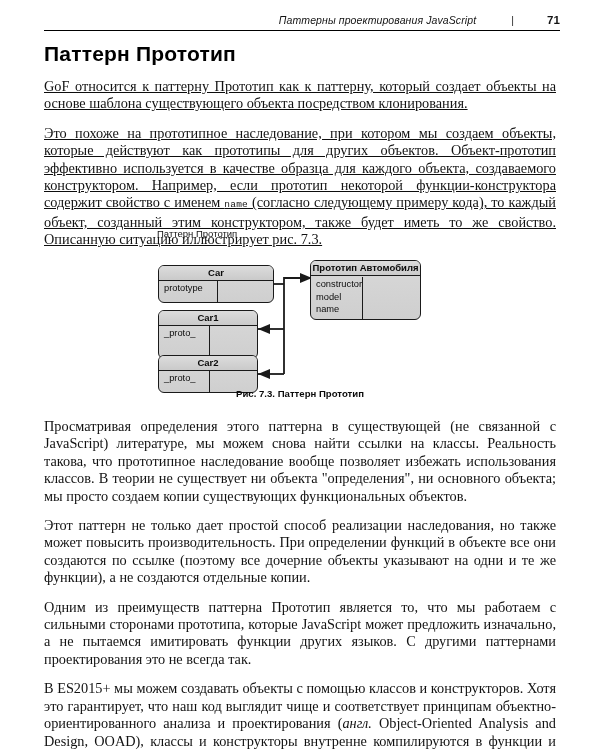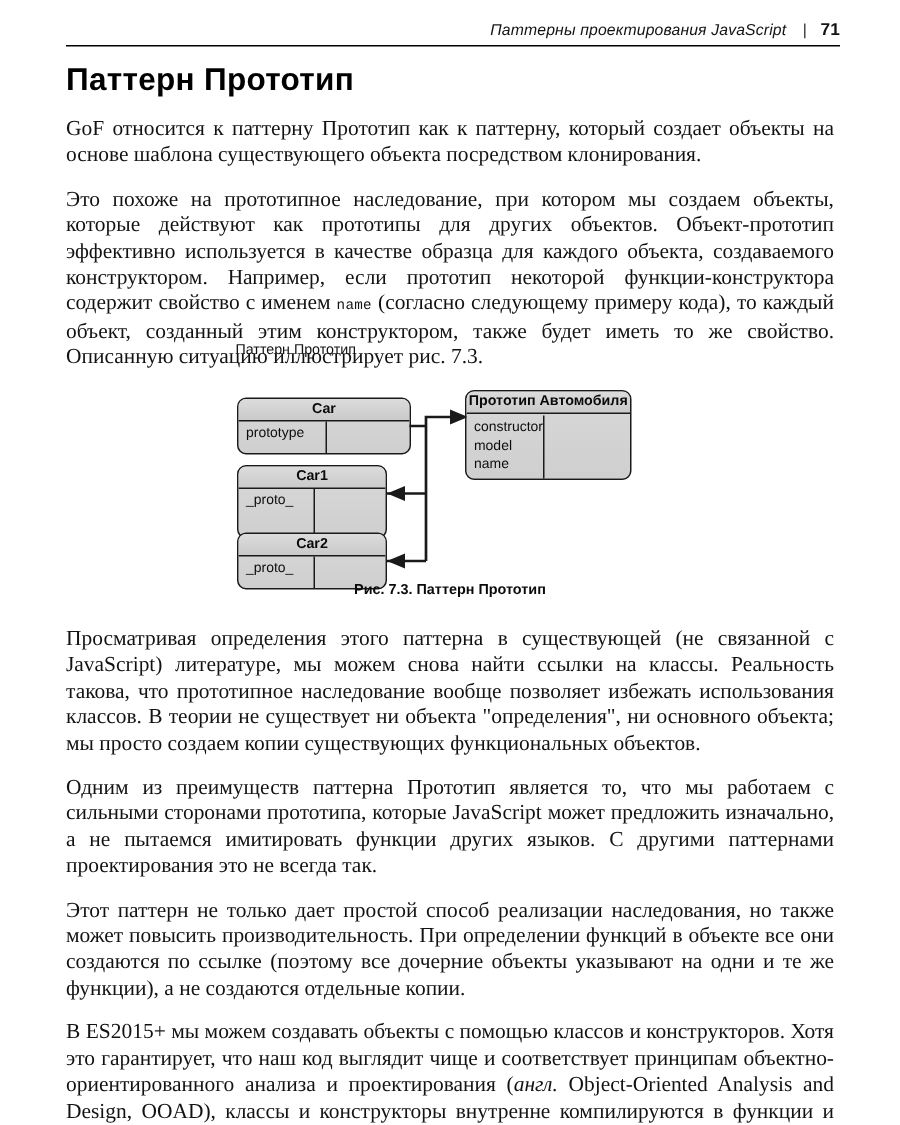--- a/index.html
+++ b/index.html
@@ -31,20 +31,21 @@
     right: 40px;
     top: 14px;
     display: flex;
     justify-content: flex-end;
     align-items: baseline;
     font-family: "Liberation Sans", "DejaVu Sans", sans-serif;
     font-style: italic;
     font-size: 10.5px;
     letter-spacing: 0.1px;
     color: #131313;
+    gap: 24px;
   }
   .runhead .rh-title { white-space: nowrap; }
   .runhead .rh-sep {
     margin: 0 9px 0 11px;
     font-style: normal;
     color: #2a2a2a;
   }
   .runhead .rh-page {
     font-style: normal;
     font-weight: bold;
@@ -195,21 +196,21 @@
 
   <div class="runhead">
     <span class="rh-title">Паттерны проектирования JavaScript</span>
     <span class="rh-sep">|</span>
     <span class="rh-page">71</span>
   </div>
   <div class="rule"></div>
 
   <h1 class="h1">Паттерн Прототип</h1>
 
-  <div class="col" style="top:78px;">
+  <div class="col" style="top:78px;text-decoration:underline;">
     <p class="body">GoF относится к паттерну Прототип как к паттерну, который создает объекты на основе шаблона существующего объекта посредством клонирования.</p>
     <p class="body"><span>Это похоже на прототипное наследование, при котором мы создаем объекты, которые действуют как прототипы для других объектов. Объект-прототип эффективно используется в качестве образца для каждого объекта, создаваемого конструктором. Например, если прототип некоторой функции-конструктора содержит свойство с именем </span><code class="inline">name</code><span> (согласно следующему примеру кода), то каждый объект, созданный этим конструктором, также будет иметь то же свойство. Описанную ситуацию иллюстрирует рис. 7.3.</span></p>
   </div>
 
   <div class="figure" style="top:228px; height:178px;">
 
     <div class="fig-label">Паттерн Прототип</div>
 
     <div class="fig-canvas">
 
@@ -280,18 +281,18 @@
         </div>
       </div>
 
     </div>
 
     <div class="fig-caption">Рис. 7.3. Паттерн Прототип</div>
   </div>
 
   <div class="col" style="top:418px;">
     <p class="body">Просматривая определения этого паттерна в существующей (не связанной с JavaScript) литературе, мы можем снова найти ссылки на классы. Реальность такова, что прототипное наследование вообще позволяет избежать использования классов. В теории не существует ни объекта "определения", ни основного объекта; мы просто создаем копии существующих функциональных объектов.</p>
+    <p class="body">Этот паттерн не только дает простой способ реализации наследования, но также может повысить производительность. При определении функций в объекте все они создаются по ссылке (поэтому все дочерние объекты указывают на одни и те же функции), а не создаются отдельные копии.</p>
     <p class="body">Одним из преимуществ паттерна Прототип является то, что мы работаем с сильными сторонами прототипа, которые JavaScript может предложить изначально, а не пытаемся имитировать функции других языков. С другими паттернами проектирования это не всегда так.</p>
-    <p class="body">Этот паттерн не только дает простой способ реализации наследования, но также может повысить производительность. При определении функций в объекте все они создаются по ссылке (поэтому все дочерние объекты указывают на одни и те же функции), а не создаются отдельные копии.</p>
     <p class="body"><span>В ES2015+ мы можем создавать объекты с помощью классов и конструкторов. Хотя это гарантирует, что наш код выглядит чище и соответствует принципам объектно-ориентированного анализа и проектирования (</span><em class="it">англ.</em><span> Object-Oriented Analysis and Design, OOAD), классы и конструкторы внутренне компилируются в функции и прототипы. Это гарантирует, что мы по-прежнему работаем с сильными сторонами прототипа JavaScript и получаем повышение производительности.</span></p>
   </div>
 
 </div>
 
 </body></html>

